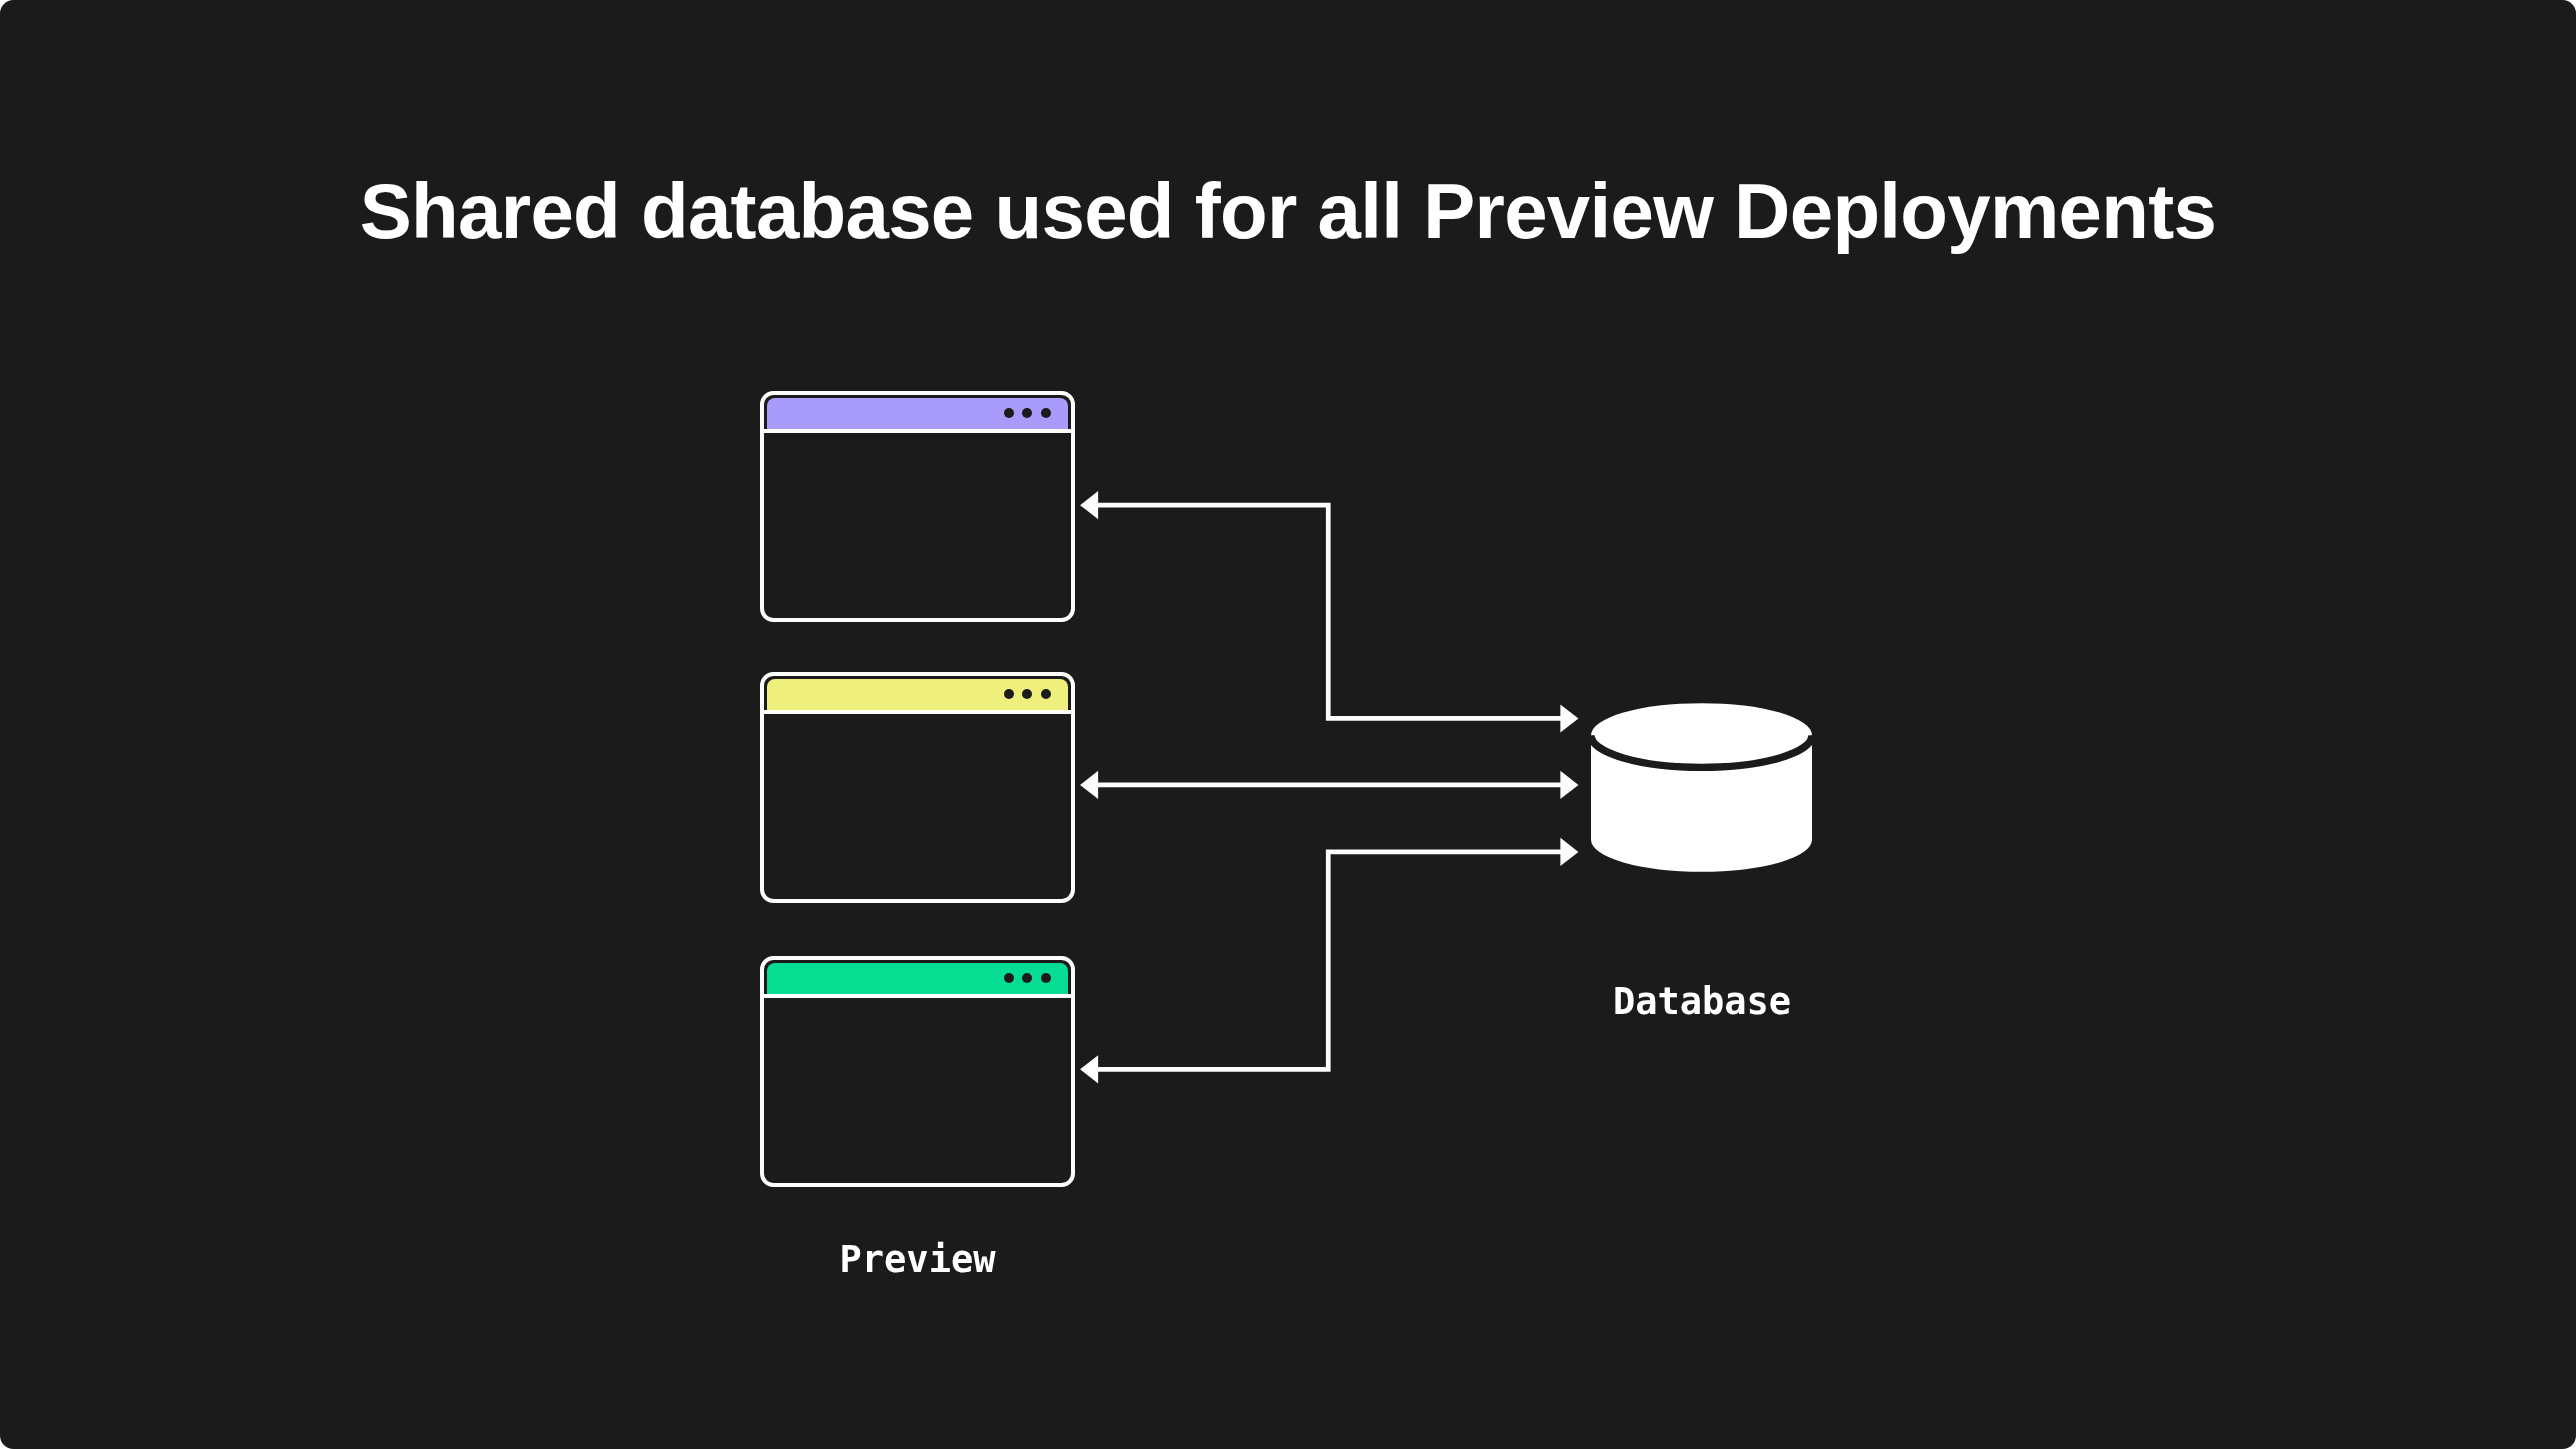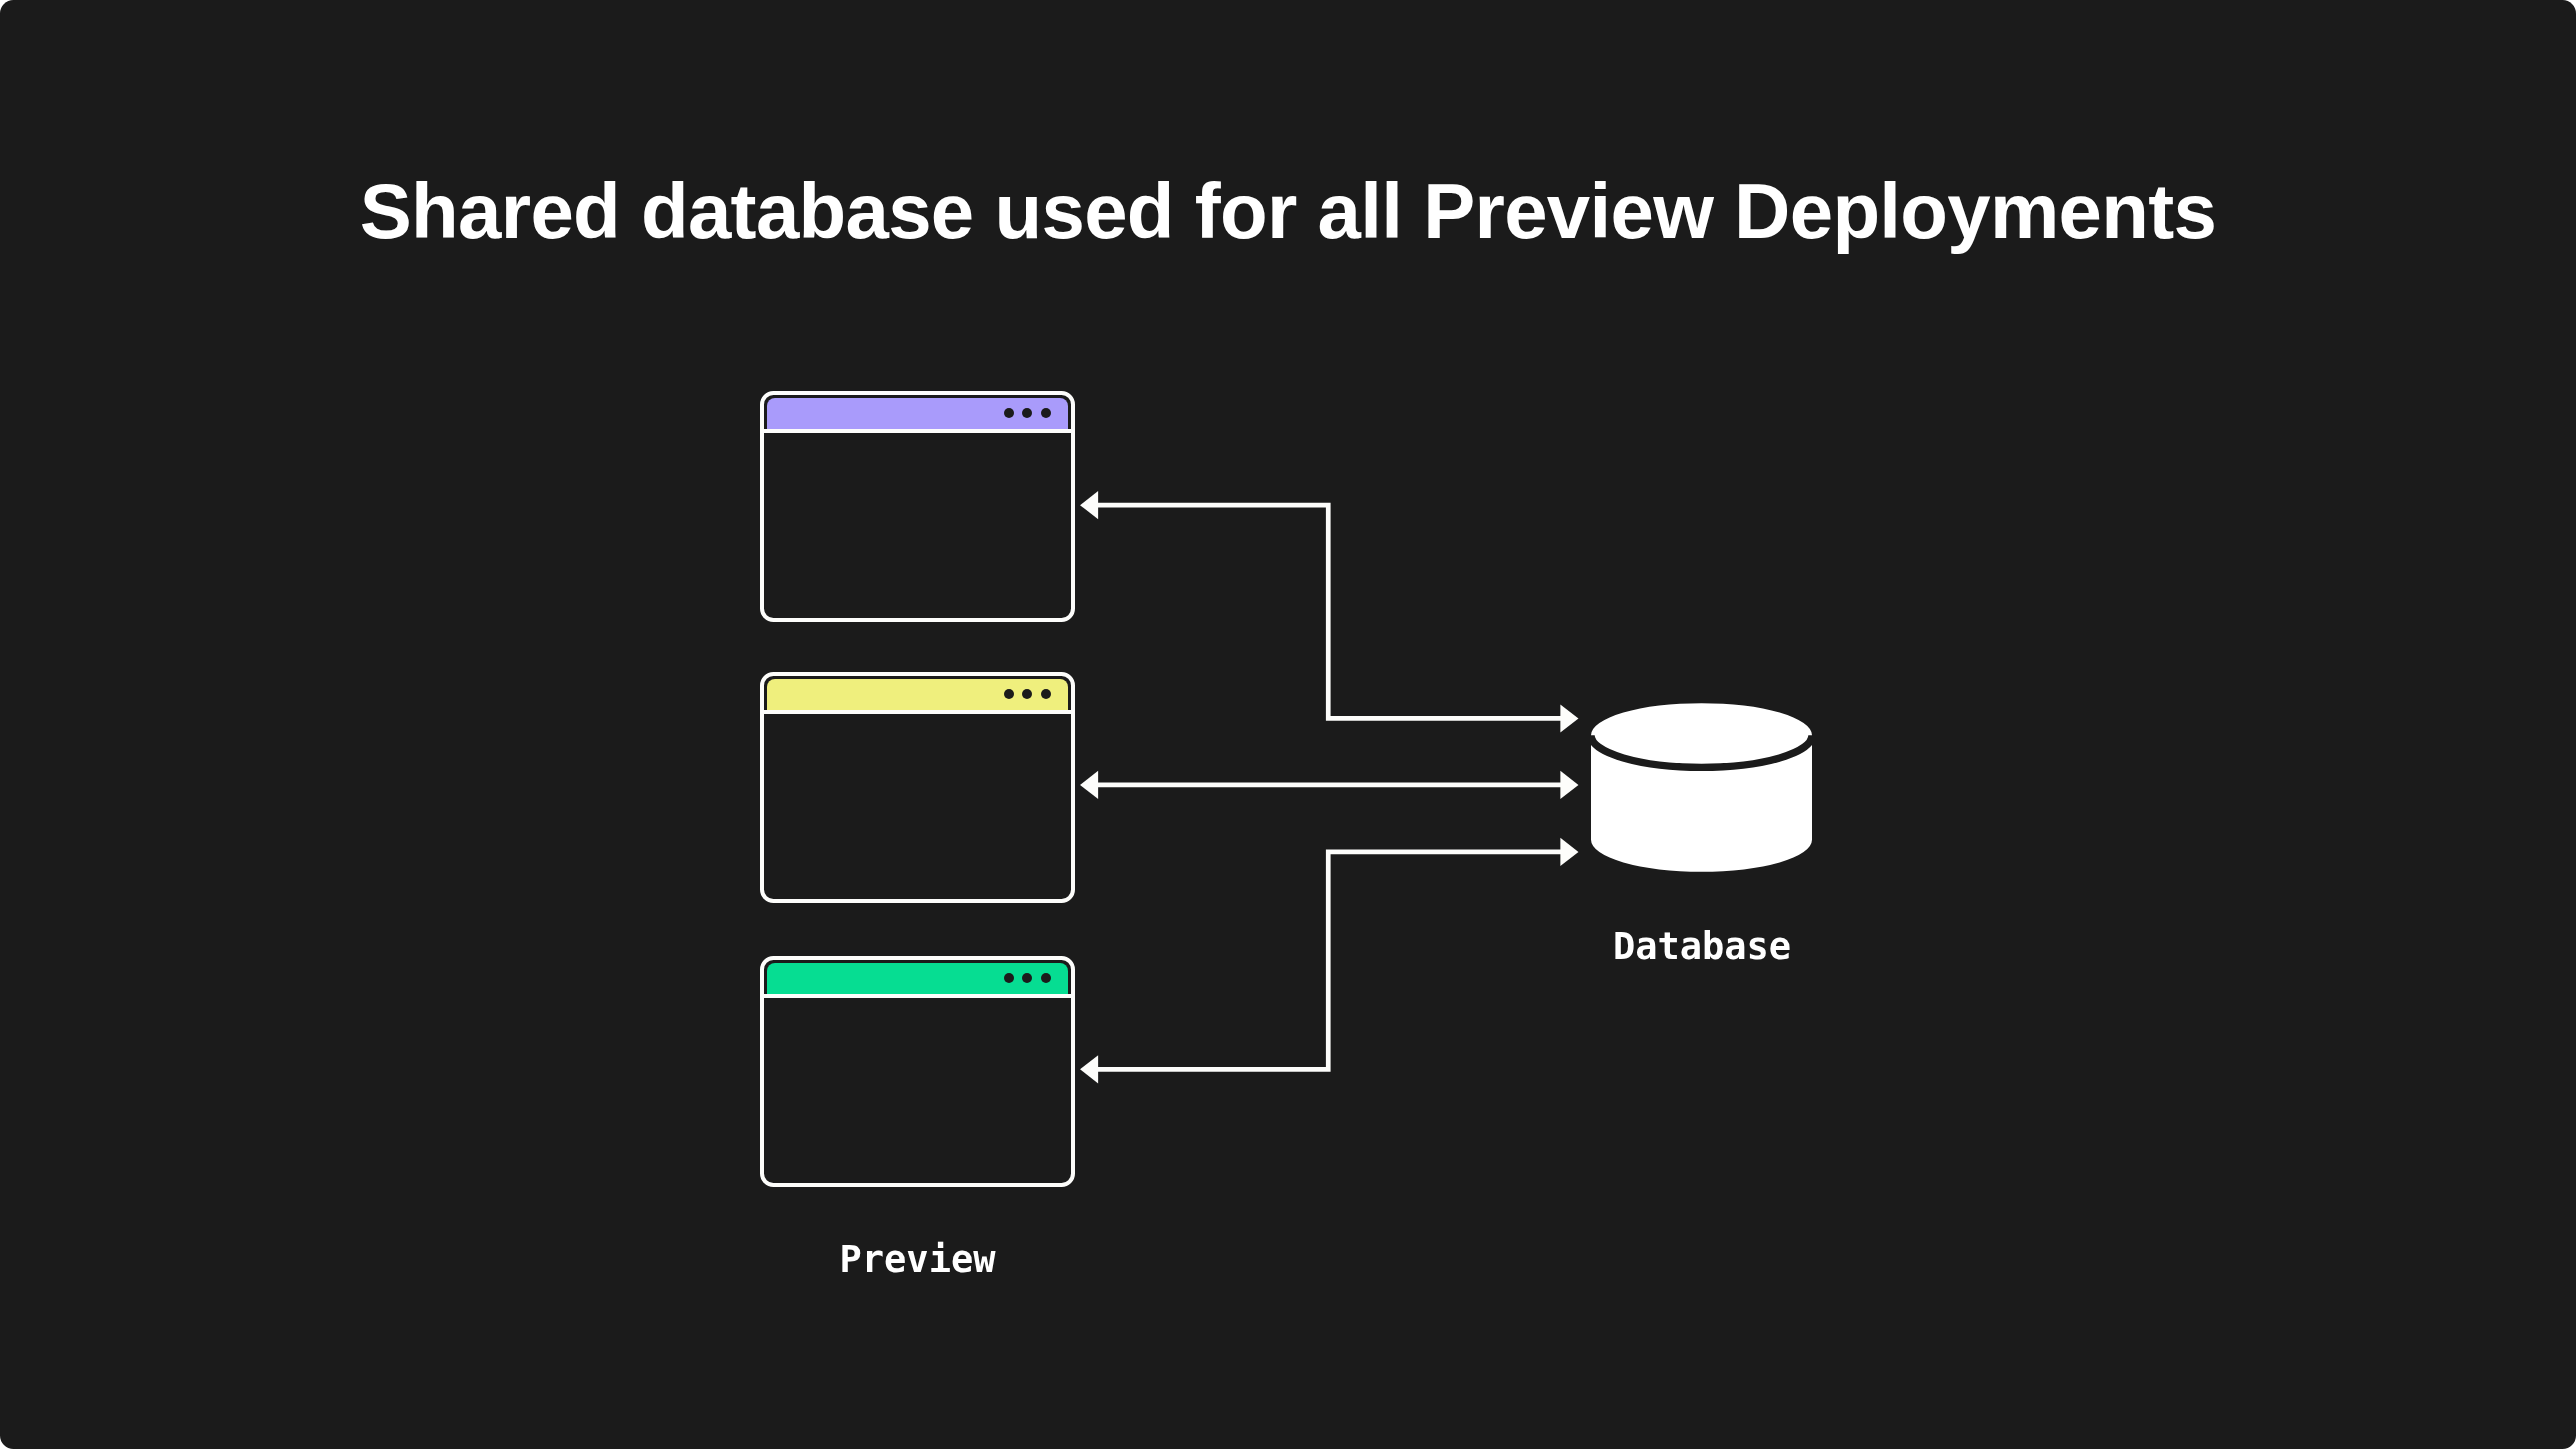--- a/index.html
+++ b/index.html
@@ -79,21 +79,21 @@
     line-height: 1;
   }
   .previews-label {
     left: 760px;
     width: 315px;
     top: 1241px;
   }
   .database-label {
     left: 1571px;
     width: 262px;
-    top: 928px;
+    top: 983px;
   }
   
   .arrows-svg, .db-svg {
     position: absolute;
     display: block;
   }
   .arrows-svg { left: 0; top: 0; }
   .db-svg { left: 1591px; top: 703px; }
 </style>
 </head>

